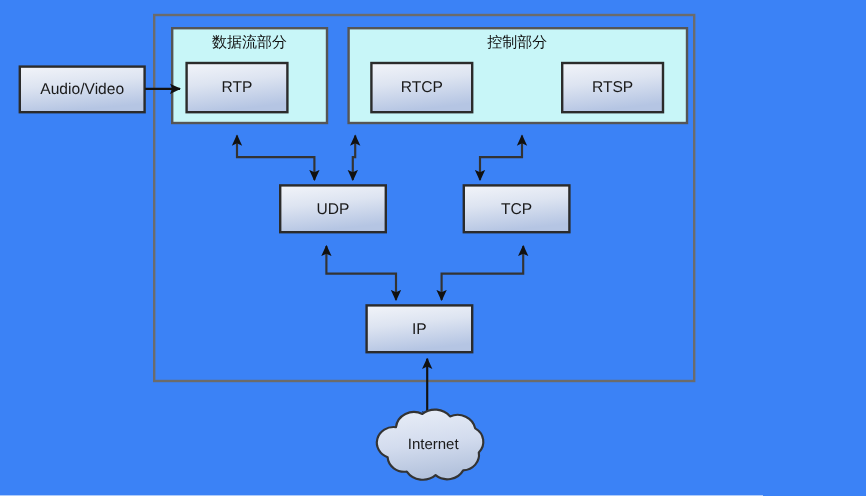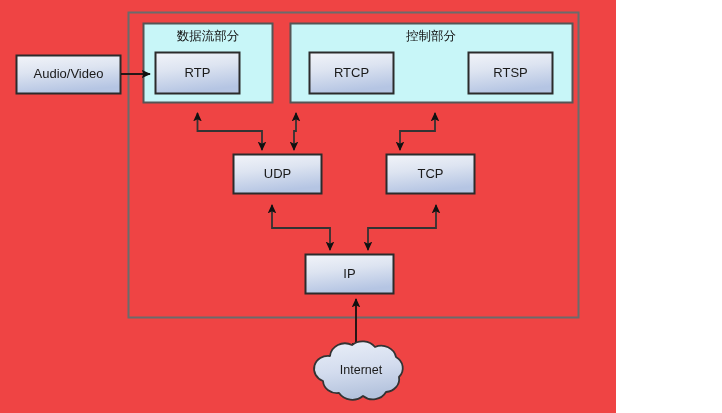--- a/index.html
+++ b/index.html
@@ -6,23 +6,23 @@
   html, body {
     margin: 0;
     padding: 0;
     background: #ffffff;
   }
   body {
     font-family: "Liberation Sans", "DejaVu Sans", sans-serif;
   }
   #canvas {
     position: relative;
-    width: 616px;
+    width: 722px;
     height: 413px;
-    background: #ef4444;
+    background: #3b82f6;
     overflow: hidden;
   }
   svg#diagram {
     position: absolute;
     left: 0;
     top: 0;
     width: 722px;
     height: 413px;
   }
   .node-label {

